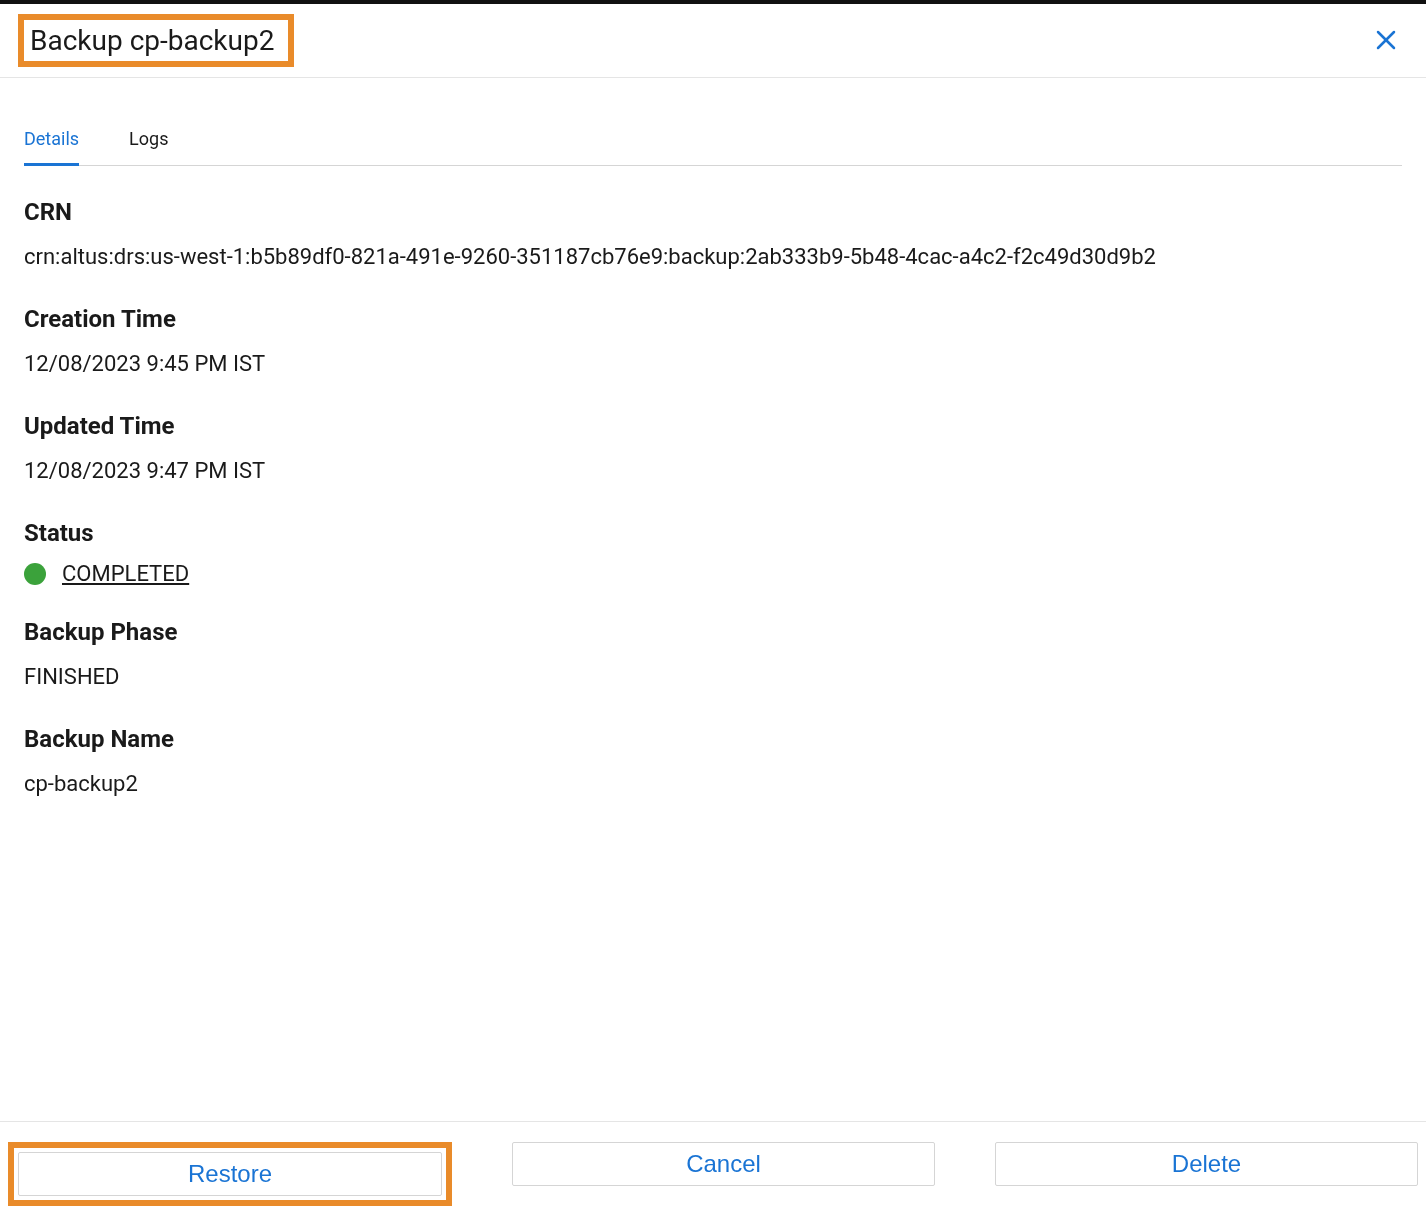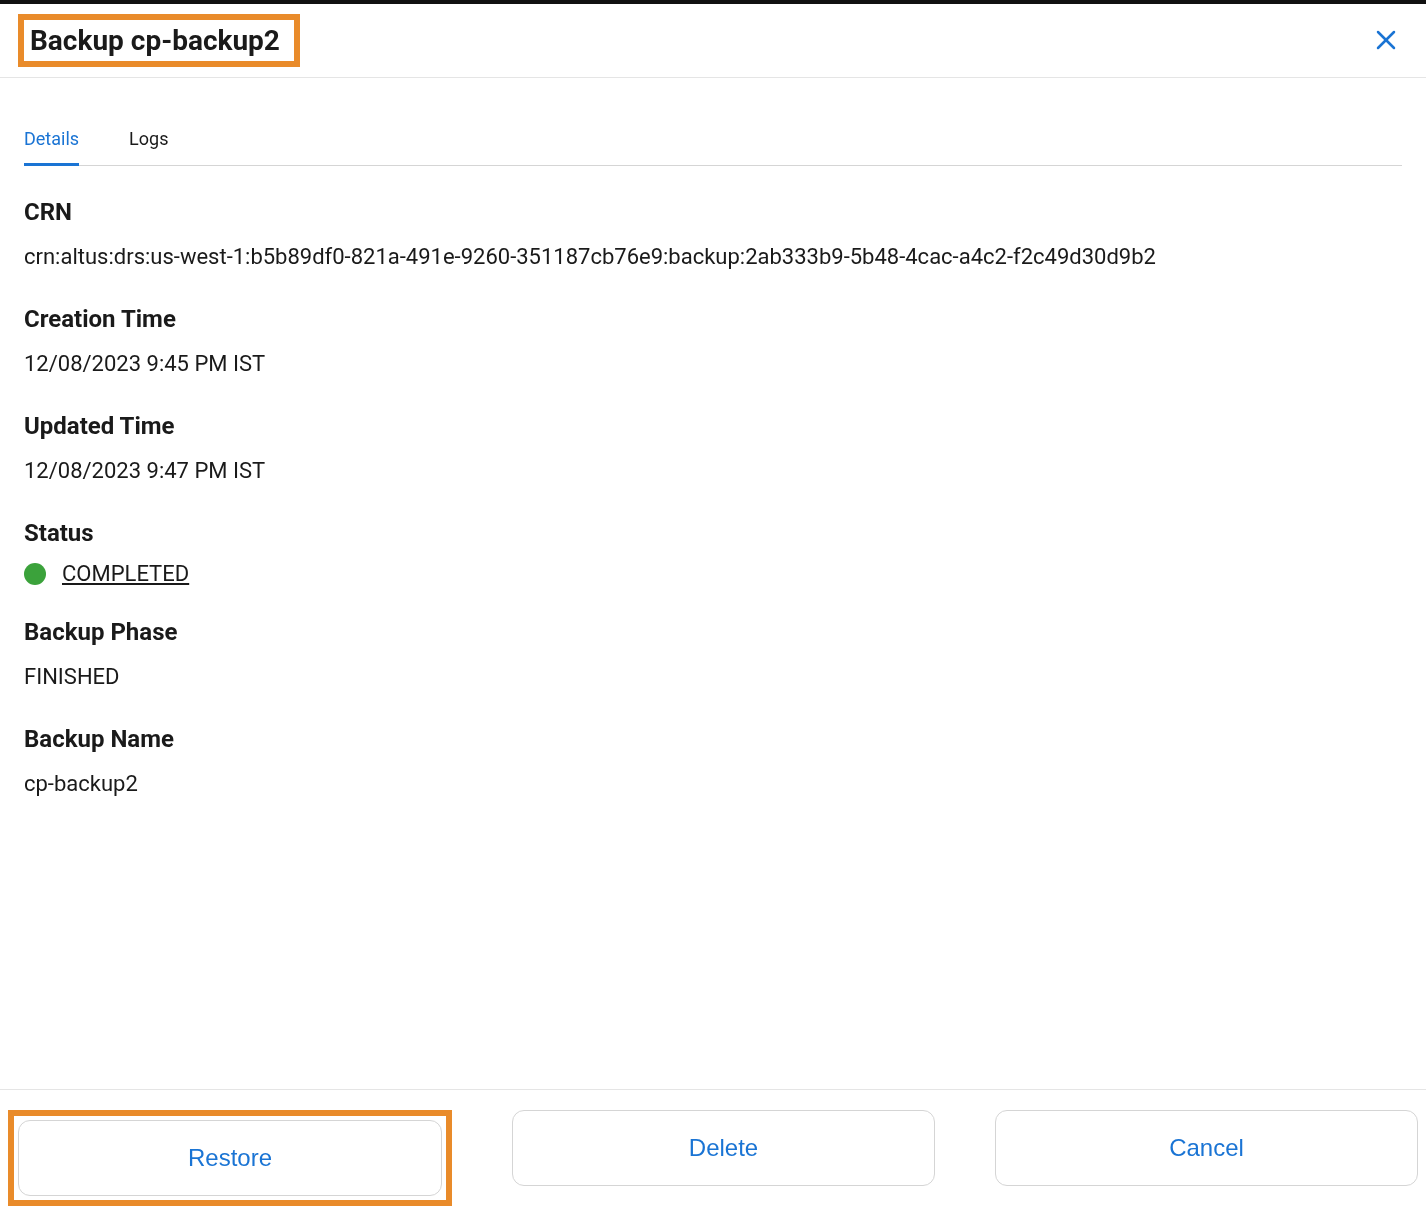--- a/index.html
+++ b/index.html
@@ -23,21 +23,21 @@
       border-bottom: 1px solid #e5e5e5;
       border-top: 4px solid #111;
     }
     .title-highlight {
       border: 6px solid #e98b2a;
       padding: 4px 14px 4px 6px;
       display: inline-block;
     }
     .title {
       font-size: 28px;
-      font-weight: 700;
+      font-weight: 400;
       color: #1a1a1a;
     }
     .close-btn {
       font-size: 32px;
       color: #1a74d4;
       cursor: pointer;
       padding: 4px;
       line-height: 1;
     }
     .content {
@@ -108,30 +108,30 @@
       gap: 60px;
       padding: 20px 8px 14px 8px;
       border-top: 1px solid #e5e5e5;
     }
     .restore-highlight {
       border: 6px solid #e98b2a;
       padding: 4px;
     }
     .btn {
       width: 424px;
-      height: 76px;
+      height: 44px;
       border: 1px solid #d5d5d5;
       background: #fff;
       color: #1a74d4;
       font-size: 24px;
       cursor: pointer;
       display: flex;
       align-items: center;
       justify-content: center;
-      border-radius: 12px;
+      border-radius: 2px;
     }
   </style>
 </head>
 <body>
 
 <div class="header">
   <div class="title-highlight">
     <div class="title">Backup cp-backup2</div>
   </div>
   <div class="close-btn">
@@ -179,15 +179,15 @@
   <div class="section">
     <div class="label">Backup Name</div>
     <div class="value">cp-backup2</div>
   </div>
 </div>
 
 <div class="footer">
   <div class="restore-highlight">
     <button class="btn">Restore</button>
   </div>
+  <button class="btn">Cancel</button>
   <button class="btn">Delete</button>
-  <button class="btn">Cancel</button>
 </div>
 
 </body></html>

